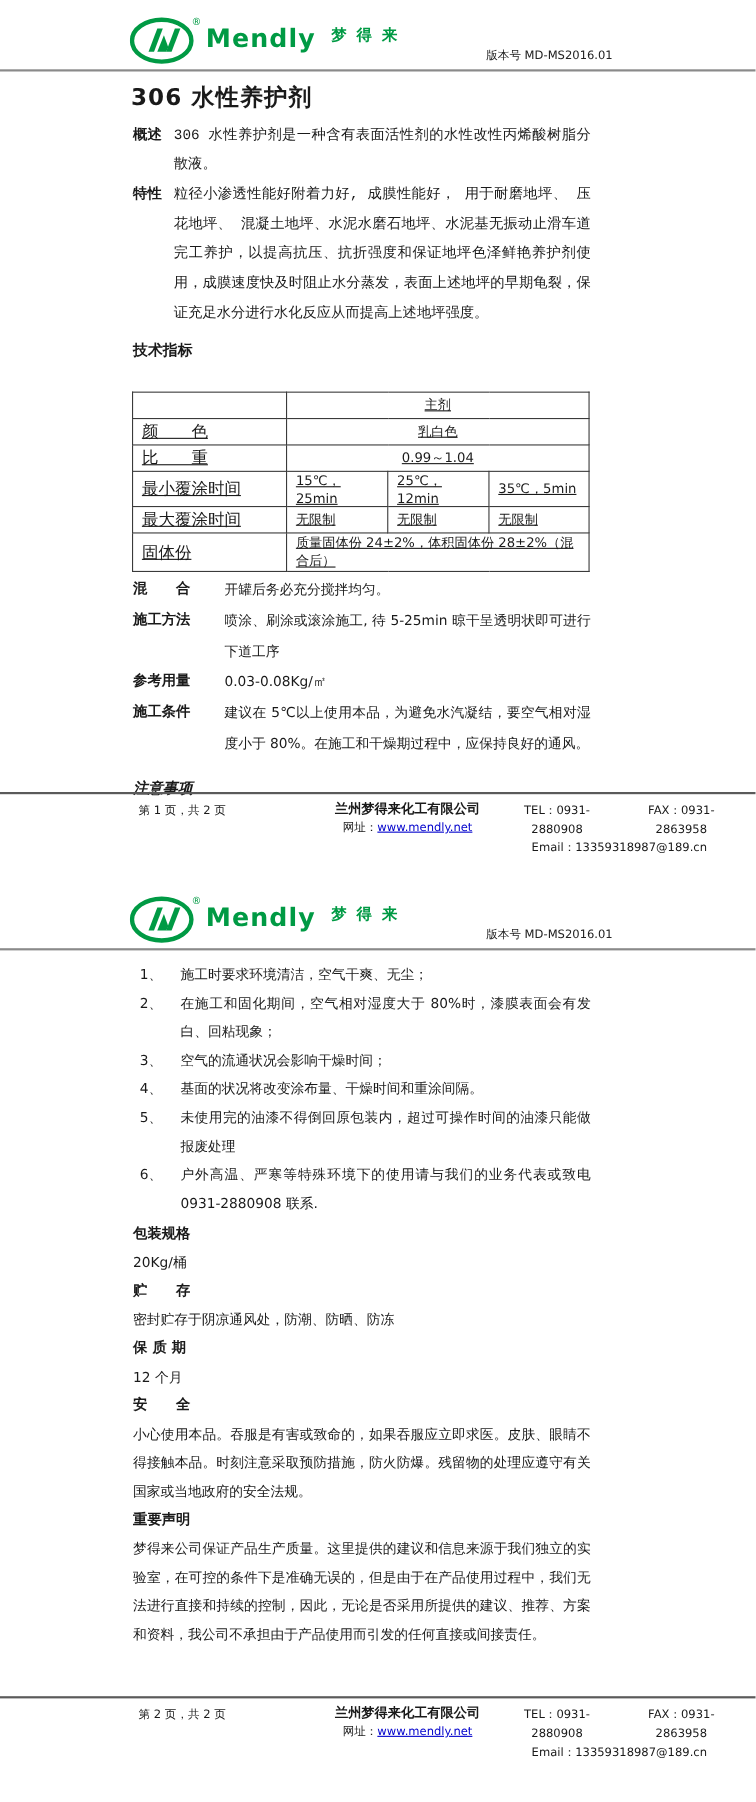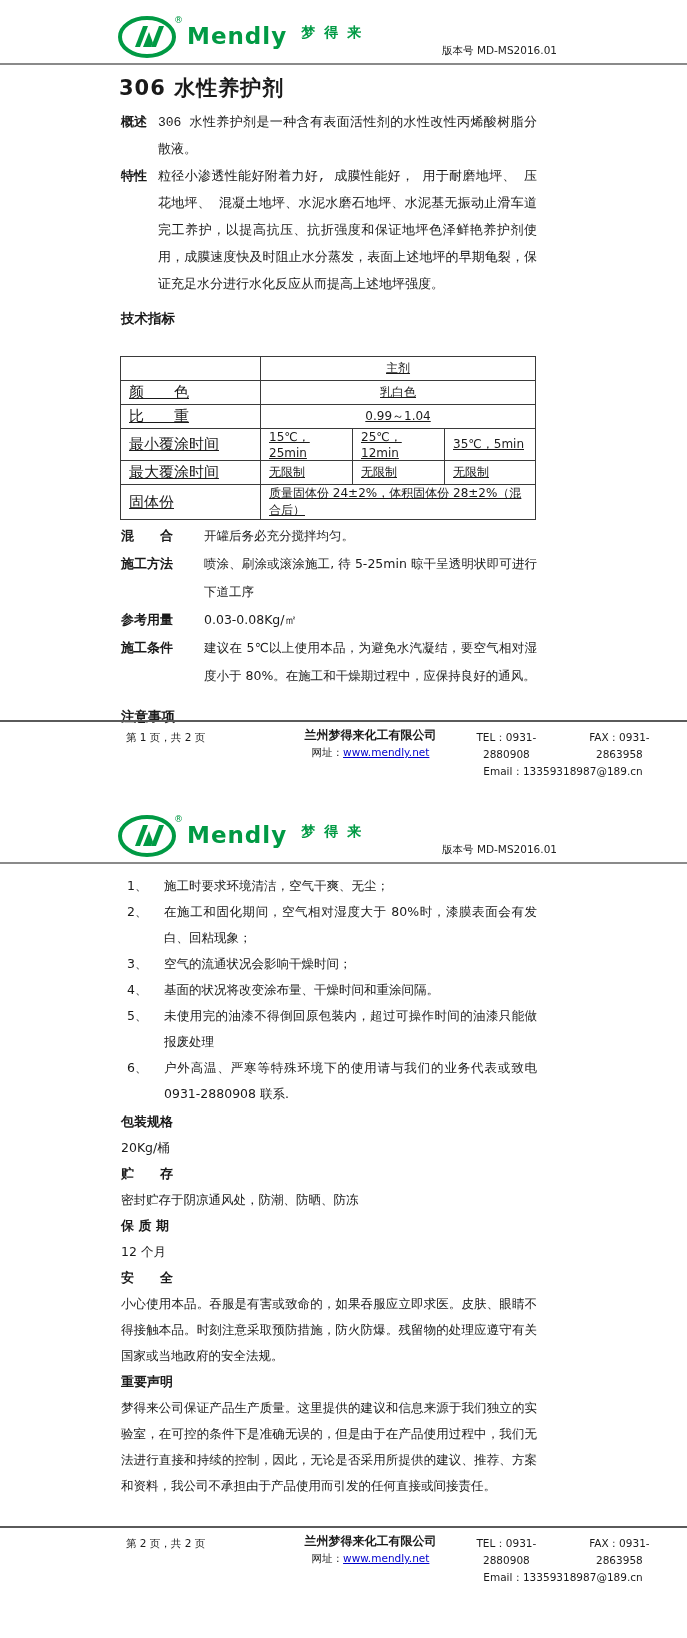--- a/index.html
+++ b/index.html
@@ -155,21 +155,21 @@
     <div class="crow">
       <div class="clabel">参考用量</div>
       <div class="ctext">0.03-0.08Kg/㎡</div>
     </div>
     <div class="crow">
       <div class="clabel">施工条件</div>
       <div class="ctext">建议在 5℃以上使用本品，为避免水汽凝结，要空气相对湿度小于 80%。在施工和干燥期过程中，应保持良好的通风。</div>
     </div>
   </div>
 
-  <div class="sec-heading" style="margin-top:18px;">注意事项</div>
+  <div class="sec-heading" style="margin-top:18px;font-style:italic;">注意事项</div>
 
   <div class="pfooter" style="bottom:10px;">
     <div class="frule"></div>
     <div class="frow">
       <div class="fcol1">第 1 页，共 2 页</div>
       <div class="fcol2">
         <div class="fcompany">兰州梦得来化工有限公司</div>
         <div>
           <span>网址：</span><a class="link">www.mendly.net</a>
         </div>
@@ -249,21 +249,21 @@
     <div class="irow">
       <div class="ilabel">安　　全</div>
       <div class="itext">小心使用本品。吞服是有害或致命的，如果吞服应立即求医。皮肤、眼睛不得接触本品。时刻注意采取预防措施，防火防爆。残留物的处理应遵守有关国家或当地政府的安全法规。</div>
     </div>
     <div class="irow">
       <div class="ilabel">重要声明</div>
       <div class="itext">梦得来公司保证产品生产质量。这里提供的建议和信息来源于我们独立的实验室，在可控的条件下是准确无误的，但是由于在产品使用过程中，我们无法进行直接和持续的控制，因此，无论是否采用所提供的建议、推荐、方案和资料，我公司不承担由于产品使用而引发的任何直接或间接责任。</div>
     </div>
   </div>
 
-  <div class="pfooter" style="bottom:52px;">
+  <div class="pfooter" style="bottom:36px;">
     <div class="frule"></div>
     <div class="frow">
       <div class="fcol1">第 2 页，共 2 页</div>
       <div class="fcol2">
         <div class="fcompany">兰州梦得来化工有限公司</div>
         <div>
           <span>网址：</span><a class="link">www.mendly.net</a>
         </div>
       </div>
       <div class="fcol3">

